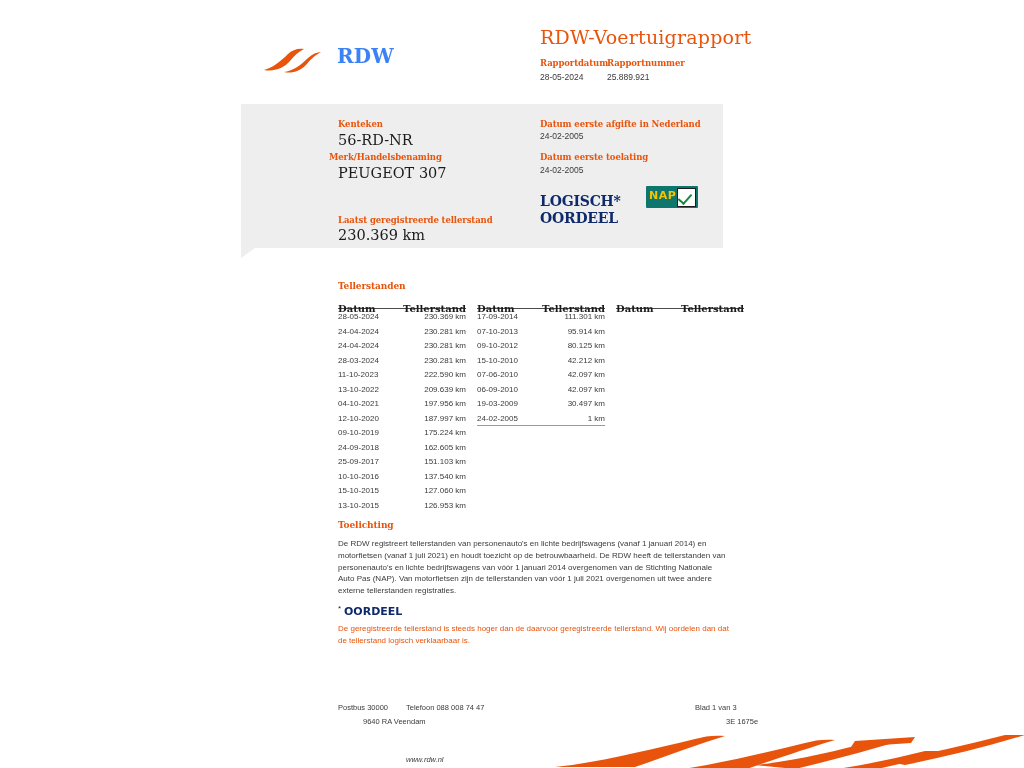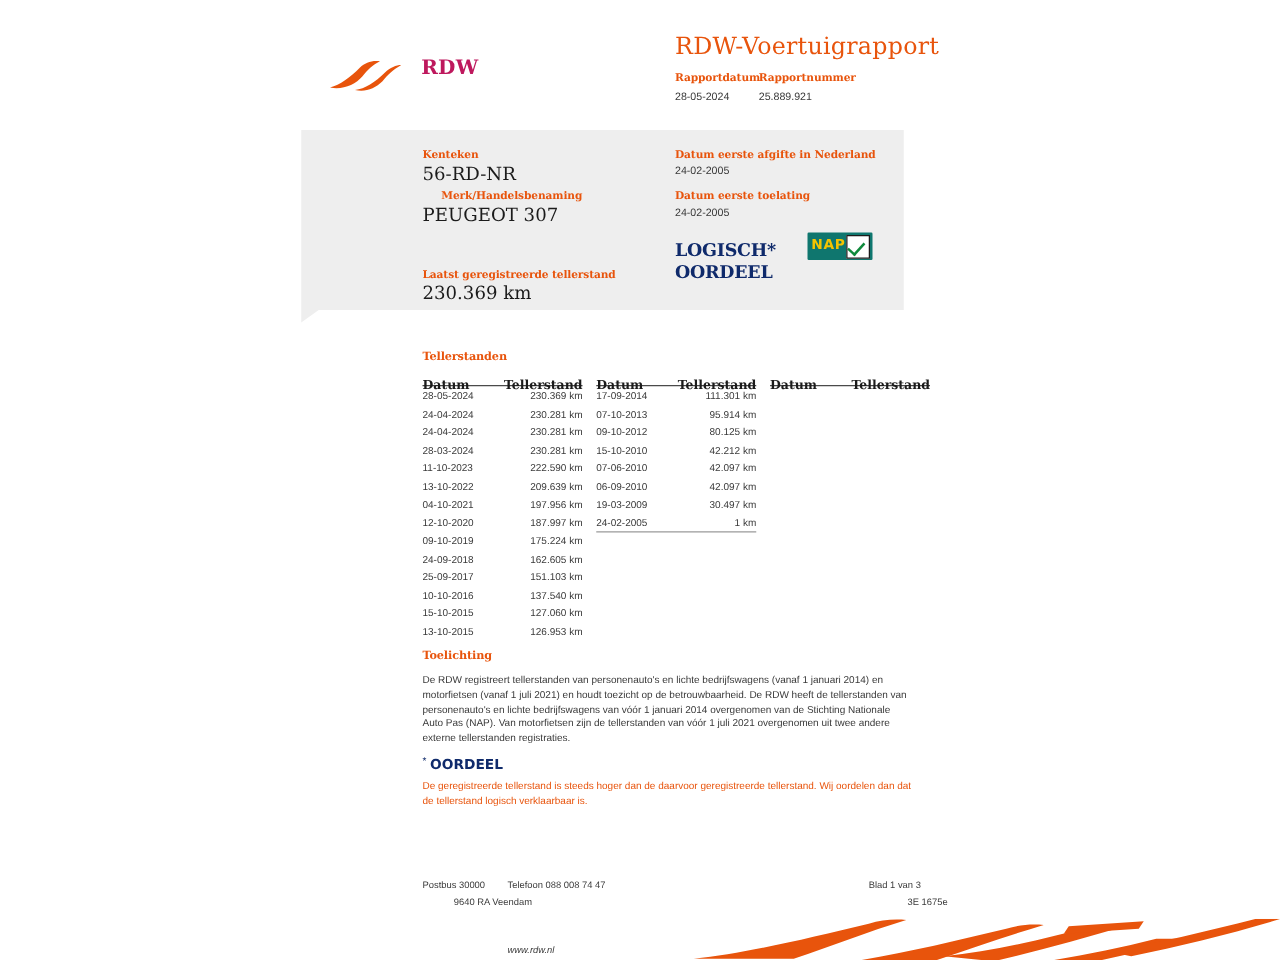--- a/index.html
+++ b/index.html
@@ -34,22 +34,22 @@
     top: 26px;
     width: 60px;
     height: 26px;
   }
   .logo-text {
     position: absolute;
     left: 75px;
     top: 22px;
     font-family: "DejaVu Serif", serif;
     font-weight: bold;
-    font-size: 16px;
-    color: #be185d;
+    font-size: 20px;
+    color: #3b82f6;
     letter-spacing: 0.2px;
   }
   .report-title {
     position: absolute;
     left: 540px;
     top: 26px;
     font-family: "DejaVu Serif", serif;
     font-size: 19px;
     color: #e8540c;
     letter-spacing: 0.2px;
@@ -299,21 +299,21 @@
     <div class="meta-col c2">
       <div class="meta-label">Rapportnummer</div>
       <div class="meta-value">25.889.921</div>
     </div>
   </div>
 
   <div class="summary">
     <div class="sum-label" style="left:97px; top:15px;">Kenteken</div>
     <div class="sum-big" style="left:97px; top:28px;">56-RD-NR</div>
 
-    <div class="sum-label" style="left:112px; top:48px;text-align:right;">Merk/Handelsbenaming</div>
+    <div class="sum-label" style="left:88px; top:48px;text-align:right;">Merk/Handelsbenaming</div>
     <div class="sum-big" style="left:97px; top:61px;">PEUGEOT 307</div>
 
     <div class="sum-label" style="left:97px; top:111px;">Laatst geregistreerde tellerstand</div>
     <div class="sum-big" style="left:97px; top:123px;">230.369 km</div>
 
     <div class="sum-label" style="left:299px; top:15px;">Datum eerste afgifte in Nederland</div>
     <div class="sum-small" style="left:299px; top:27px;">24-02-2005</div>
 
     <div class="sum-label" style="left:299px; top:48px;">Datum eerste toelating</div>
     <div class="sum-small" style="left:299px; top:61px;">24-02-2005</div>

